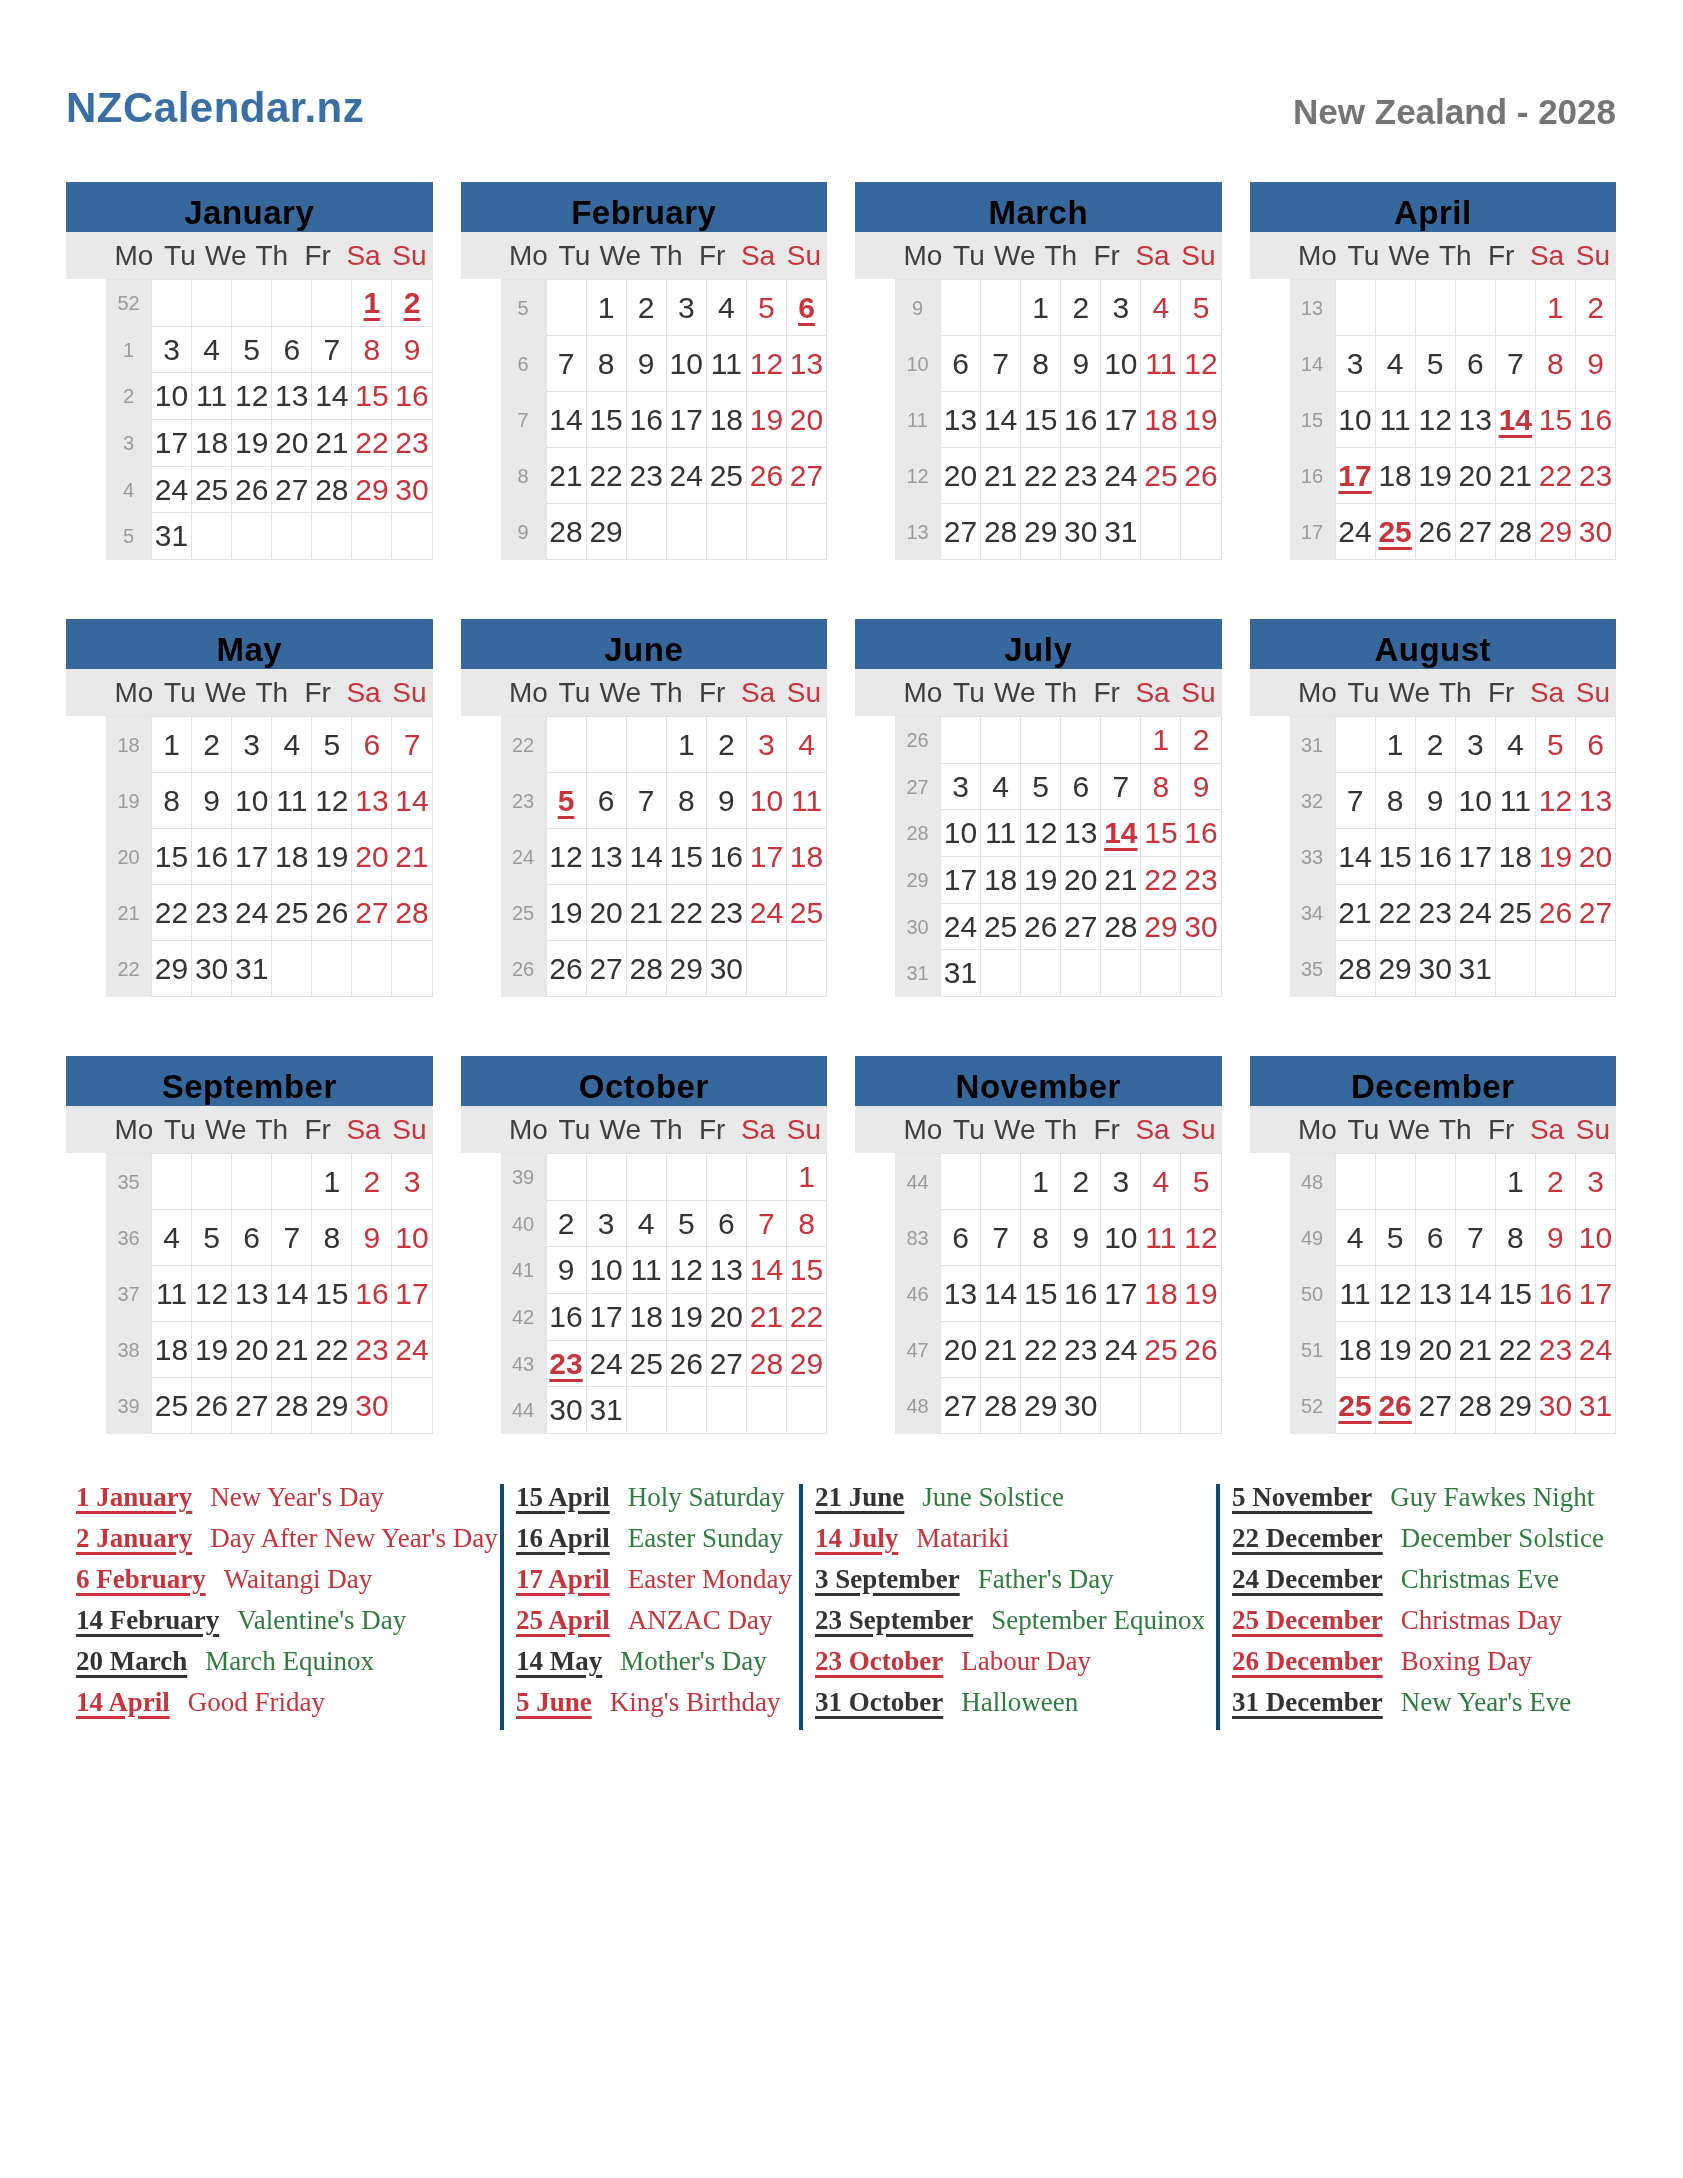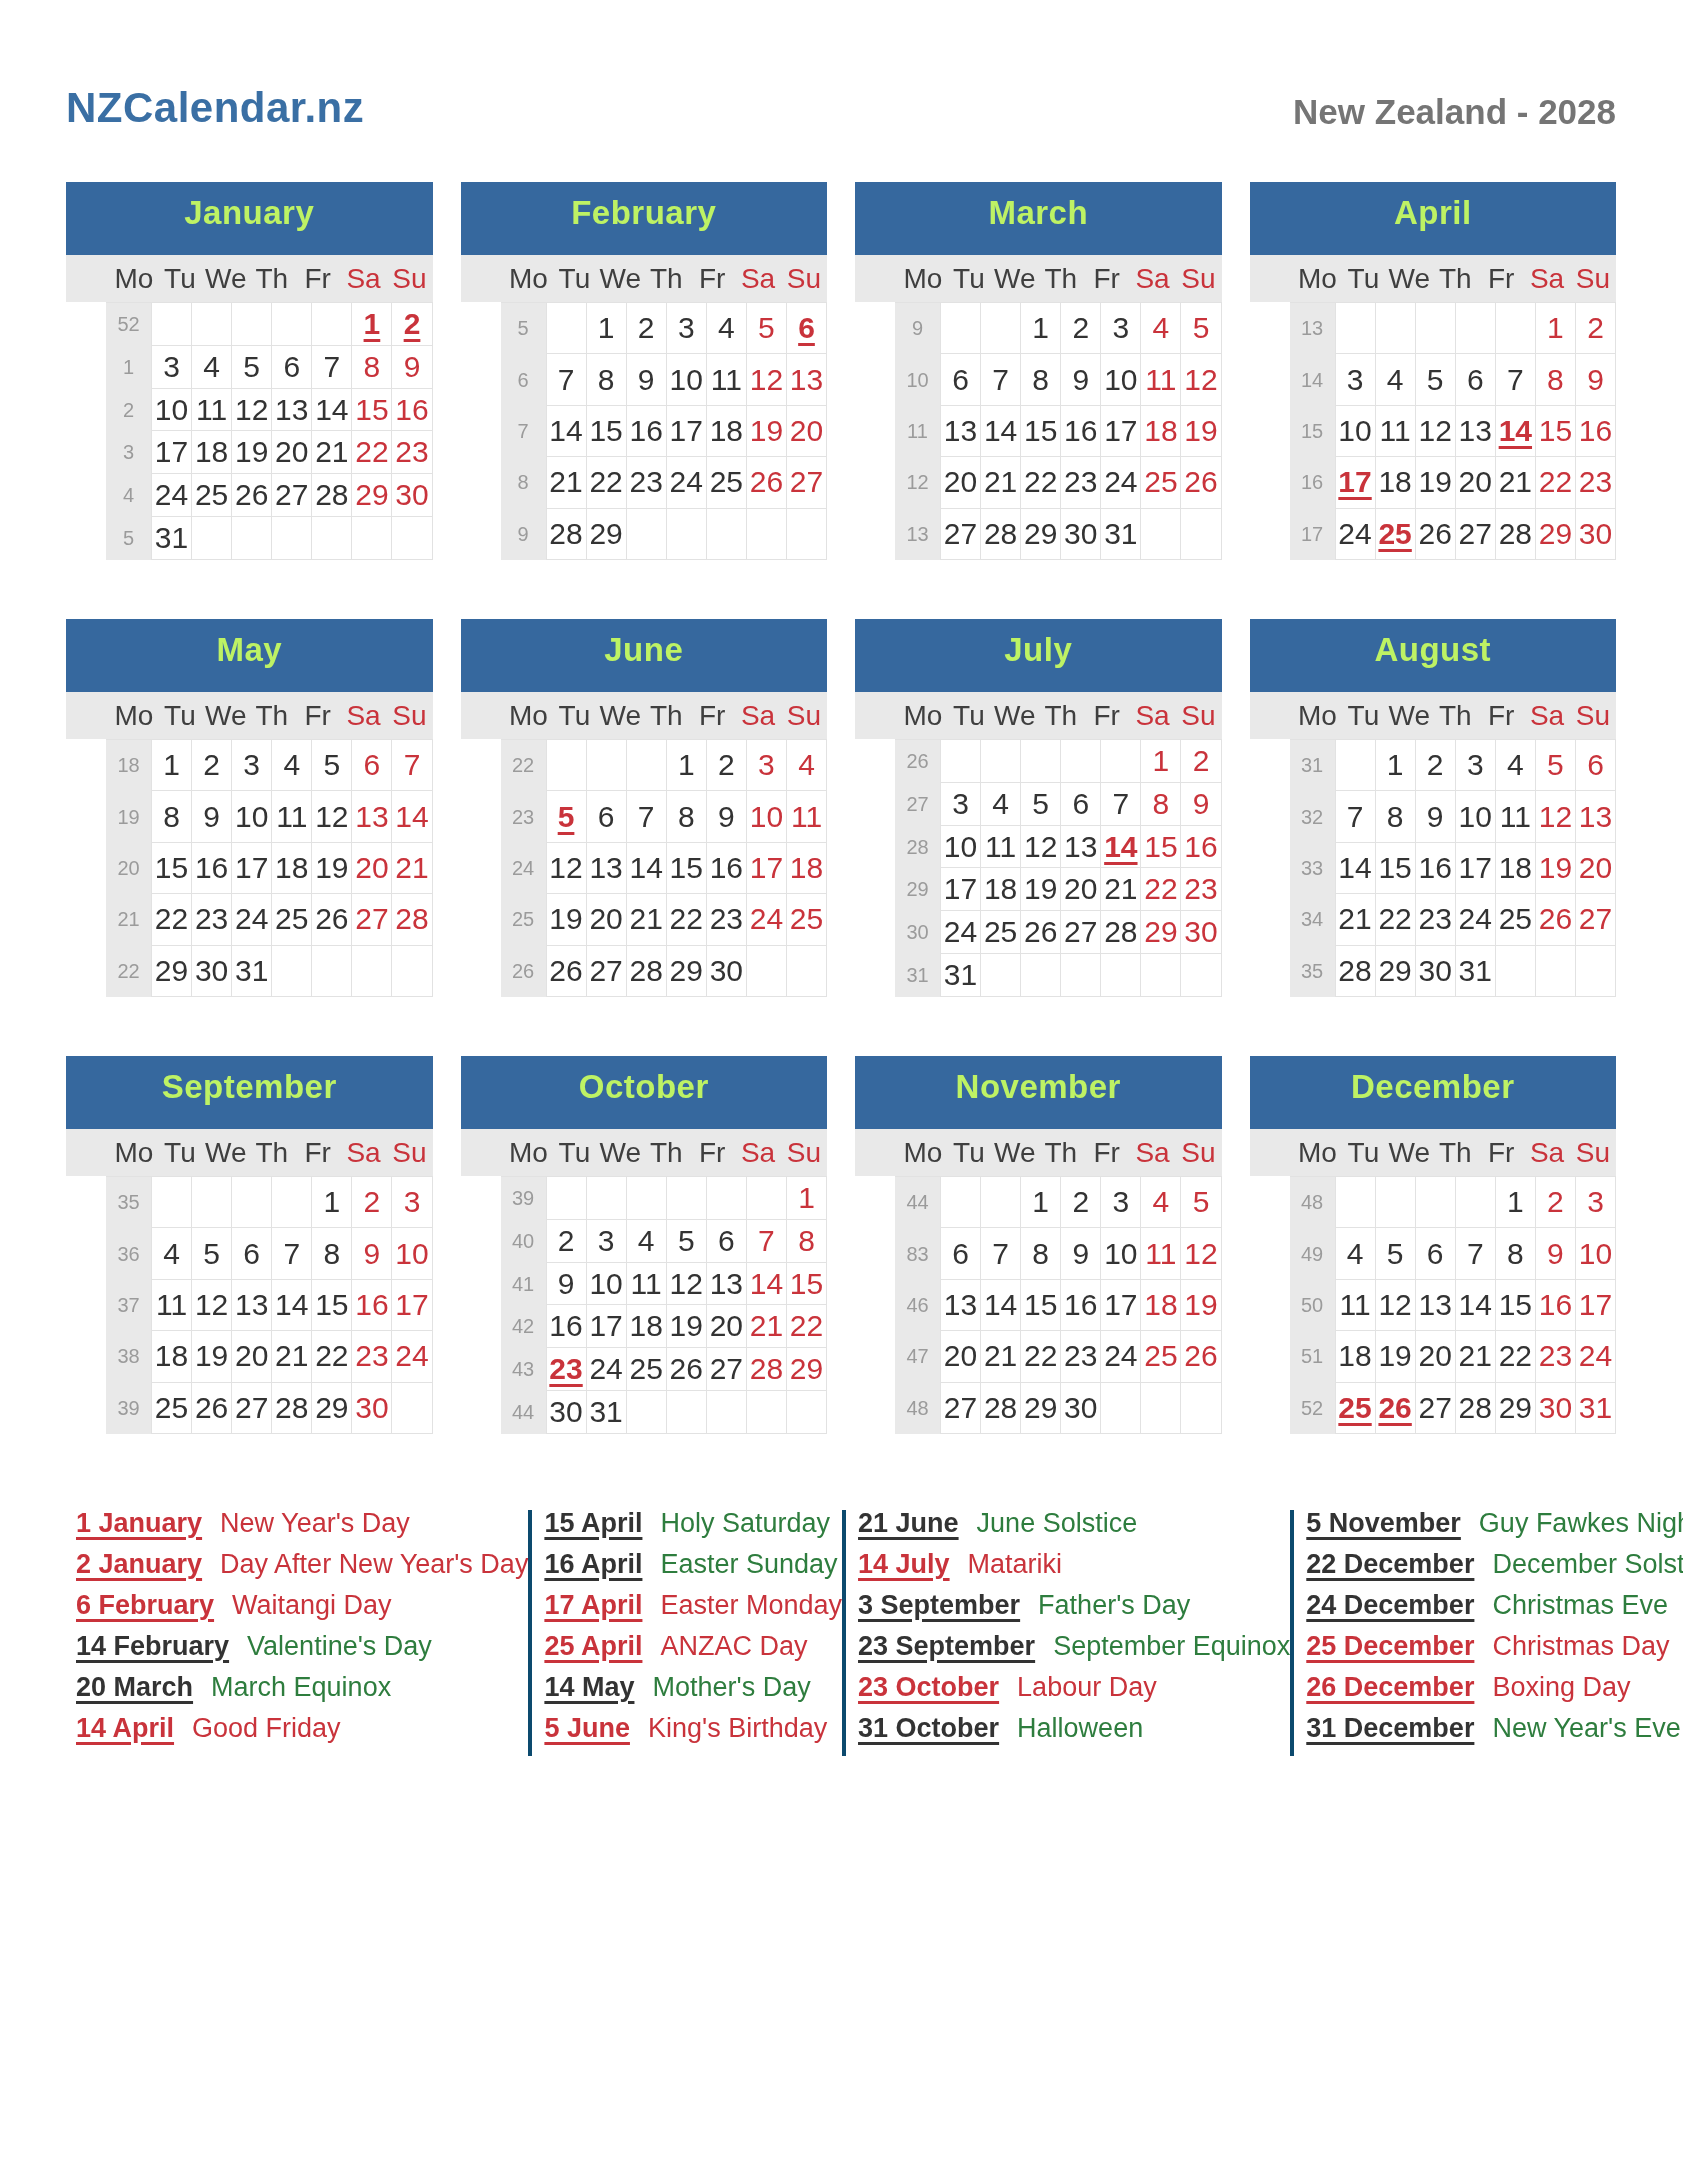--- a/index.html
+++ b/index.html
@@ -21,25 +21,25 @@
   .months-grid {
     margin-top: 50px;
     display: grid;
     grid-template-columns: repeat(4, 1fr);
     column-gap: 28px;
     row-gap: 59px;
   }
   .month { height: 378px; display: flex; flex-direction: column; }
   .month-title {
     background: var(--header_blue);
-    color: #bef264;
+    color: #000000;
     font-weight: bold;
     font-size: 33px;
     text-align: center;
-    height: 73px;
+    height: 50px;
     line-height: 61px;
     flex: 0 0 auto;
     letter-spacing: 0.5px;
   }
   .weekday-row {
     display: flex;
     background: var(--header_row_bg);
     height: 47px;
     flex: 0 0 auto;
     align-items: center;
@@ -71,21 +71,21 @@
   .day-cell.weekend { color: var(--weekend_red); }
   .holiday {
     font-weight: bold;
     color: var(--weekend_red);
     text-decoration: underline;
     text-decoration-thickness: 3px;
     text-underline-offset: 5px;
   }
 
   
-  .legend { display: flex; margin-top: 76px; }
+  .legend { display: flex; margin-top: 50px; font-family: Liberation Serif, serif; }
   .legend-col { padding-left: 12px; }
   .legend-col:nth-child(1) { flex: 0 0 434px; padding-left: 10px; }
   .legend-col:nth-child(2) { flex: 0 0 299px; }
   .legend-col:nth-child(3) { flex: 0 0 417px; }
   .legend-col:nth-child(4) { flex: 0 0 400px; }
   .legend-col + .legend-col { border-left: 4px solid #0c4a6e; }
   .legend-item { margin-bottom: 14px; font-size: 27px; line-height: 27px; white-space: nowrap; }
   .l-date {
     font-weight: bold;
     text-decoration: underline;

